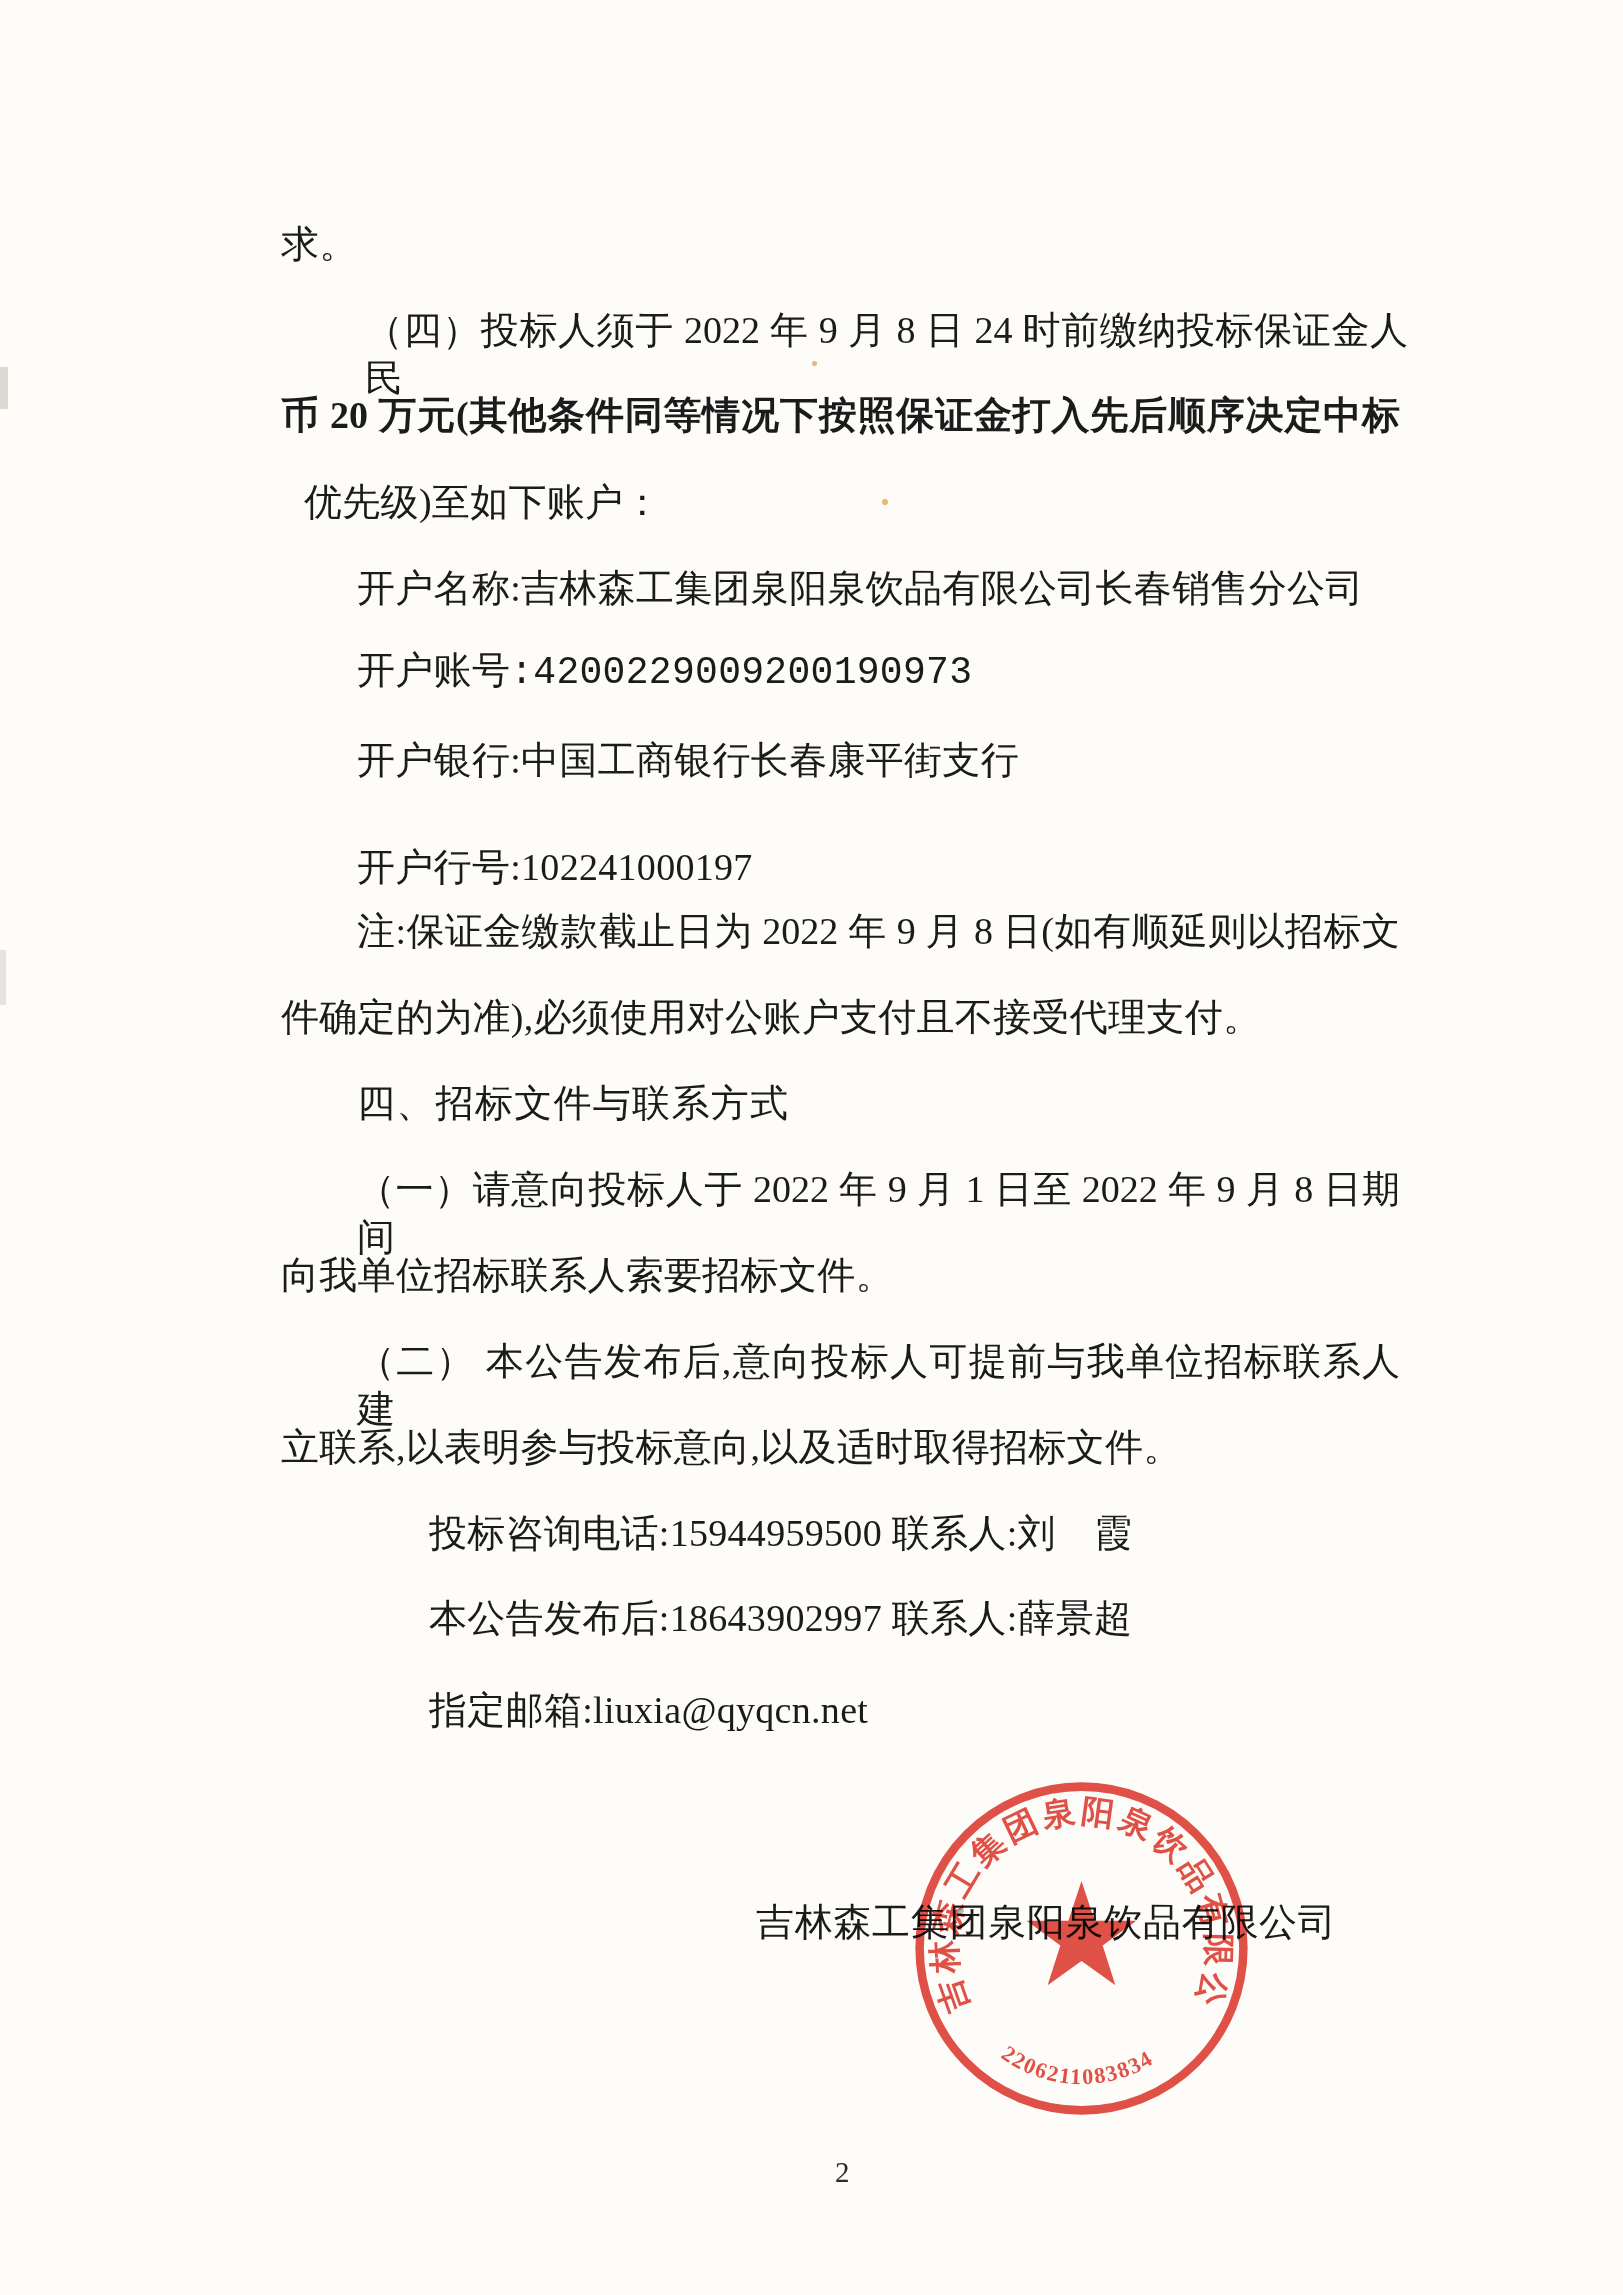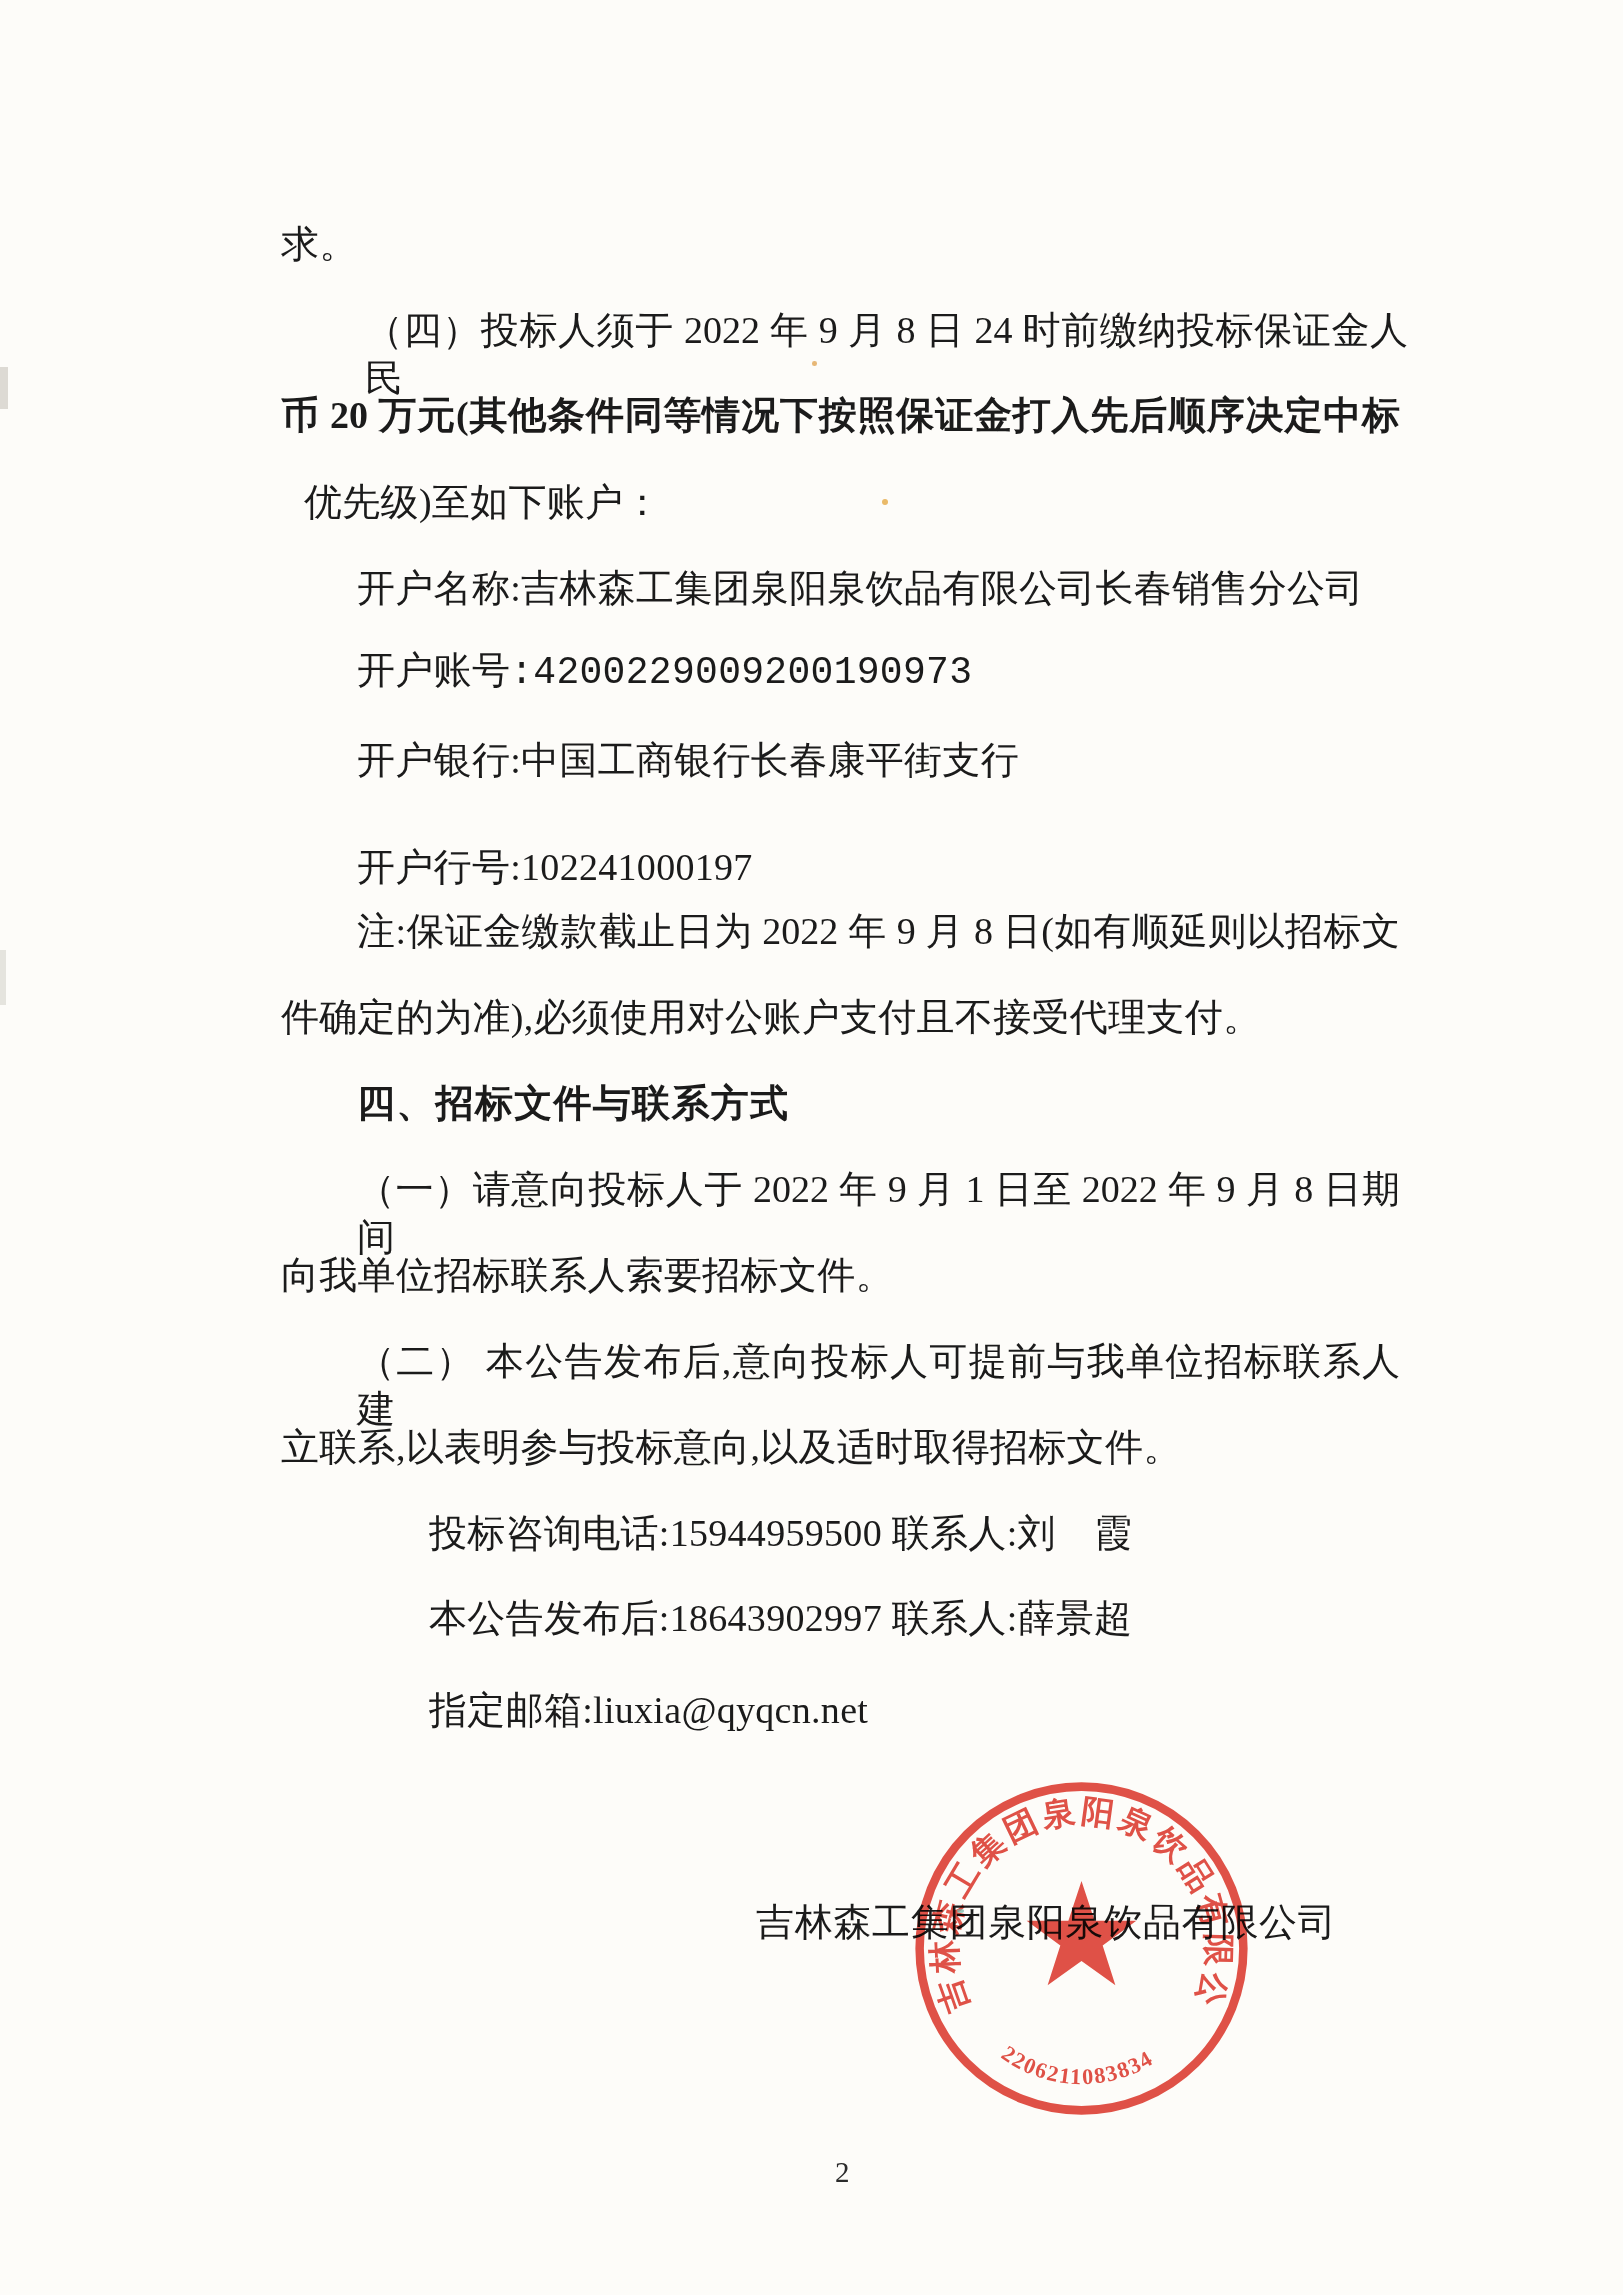--- a/index.html
+++ b/index.html
@@ -19,21 +19,21 @@
     white-space:pre;
     letter-spacing:0.3px;
   }
   .line.justify{
     white-space:normal;
     text-align:justify;
     text-align-last:justify;
     letter-spacing:0;
   }
   .line.bold{
-    font-weight:700;
+    font-weight:400;
     font-family:"Liberation Sans","DejaVu Sans",sans-serif;
     letter-spacing:1.3px;
   }
   .sig{
     position:absolute;
     font-size:38px;
     color:#1b1b1b;
     white-space:pre;
     letter-spacing:0.7px;
   }

